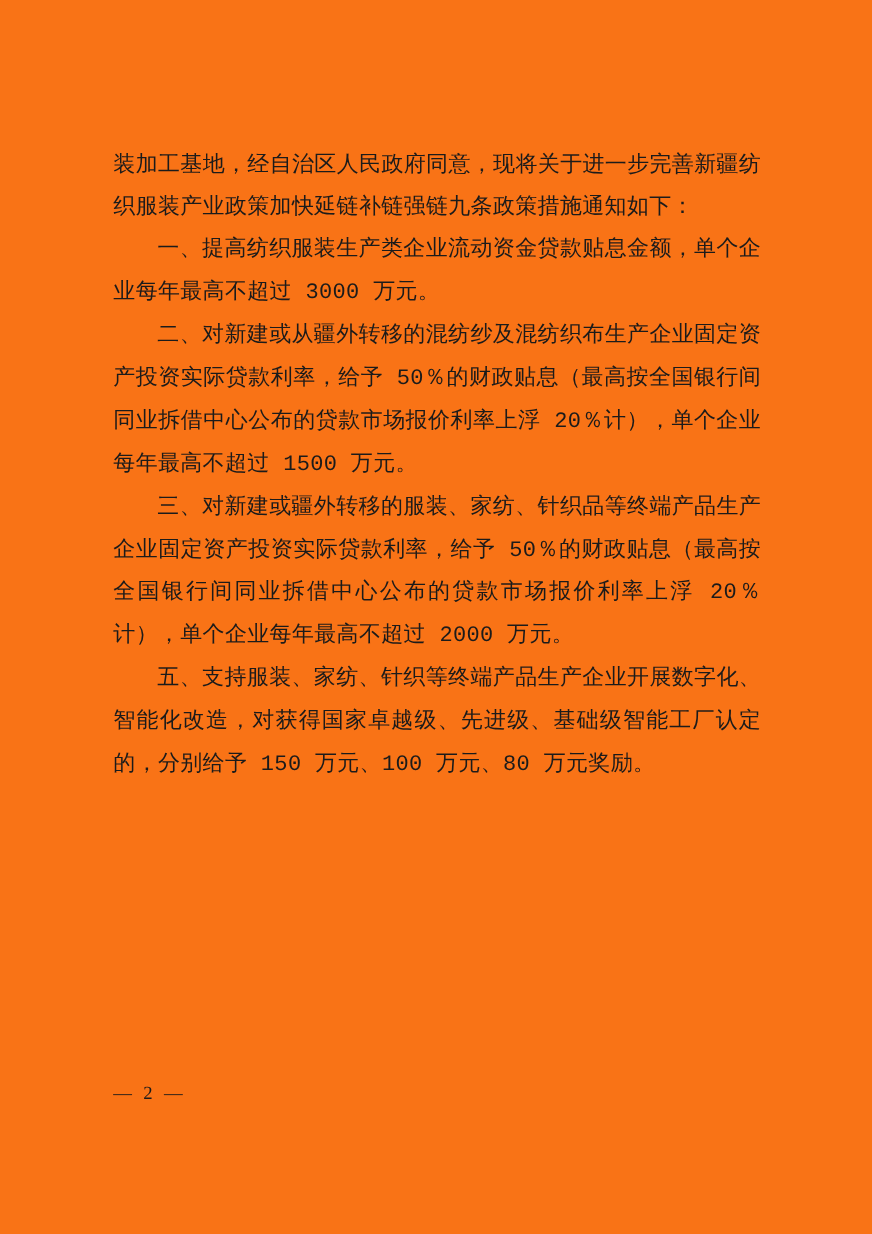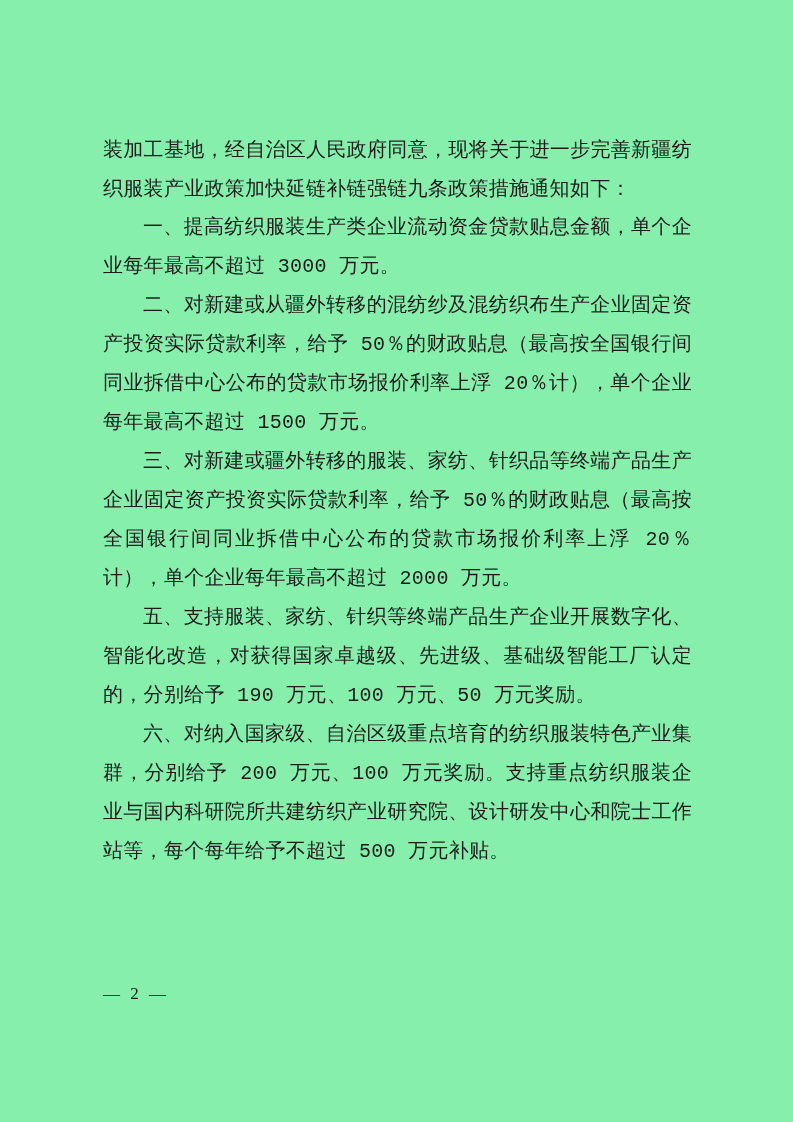--- a/index.html
+++ b/index.html
@@ -11,21 +11,21 @@
     width: 793px;
     height: 1122px;
     position: relative;
     font-family: "Liberation Serif", "DejaVu Serif", serif;
     color: #1b1b1b;
     overflow: hidden;
   }
   .page {
     position: absolute;
     inset: 0;
-    background: #86efac;
+    background: #f97316;
   }
   .content {
     position: absolute;
     left: 103px;
     top: 130px;
     width: 589px;
   }
   .para {
     margin: 0;
     font-size: 20px;
@@ -52,17 +52,16 @@
 </style>
 </head>
 <body>
 
 <div class="page">
   <main class="content">
       <p class="para">装加工基地，经自治区人民政府同意，现将关于进一步完善新疆纺织服装产业政策加快延链补链强链九条政策措施通知如下：</p>
       <p class="para indent">一、提高纺织服装生产类企业流动资金贷款贴息金额，单个企业每年最高不超过 3000 万元。</p>
       <p class="para indent">二、对新建或从疆外转移的混纺纱及混纺织布生产企业固定资产投资实际贷款利率，给予 50％的财政贴息（最高按全国银行间同业拆借中心公布的贷款市场报价利率上浮 20％计），单个企业每年最高不超过 1500 万元。</p>
       <p class="para indent">三、对新建或疆外转移的服装、家纺、针织品等终端产品生产企业固定资产投资实际贷款利率，给予 50％的财政贴息（最高按全国银行间同业拆借中心公布的贷款市场报价利率上浮 20％计），单个企业每年最高不超过 2000 万元。</p>
-      <p class="para indent">五、支持服装、家纺、针织等终端产品生产企业开展数字化、智能化改造，对获得国家卓越级、先进级、基础级智能工厂认定的，分别给予 190 万元、100 万元、50 万元奖励。</p>
-      <p class="para indent">六、对纳入国家级、自治区级重点培育的纺织服装特色产业集群，分别给予 200 万元、100 万元奖励。支持重点纺织服装企业与国内科研院所共建纺织产业研究院、设计研发中心和院士工作站等，每个每年给予不超过 500 万元补贴。</p>
+      <p class="para indent">五、支持服装、家纺、针织等终端产品生产企业开展数字化、智能化改造，对获得国家卓越级、先进级、基础级智能工厂认定的，分别给予 150 万元、100 万元、80 万元奖励。</p>
     </main>
   <div class="footer">— 2 —</div>
 </div>
 
 </body></html>

